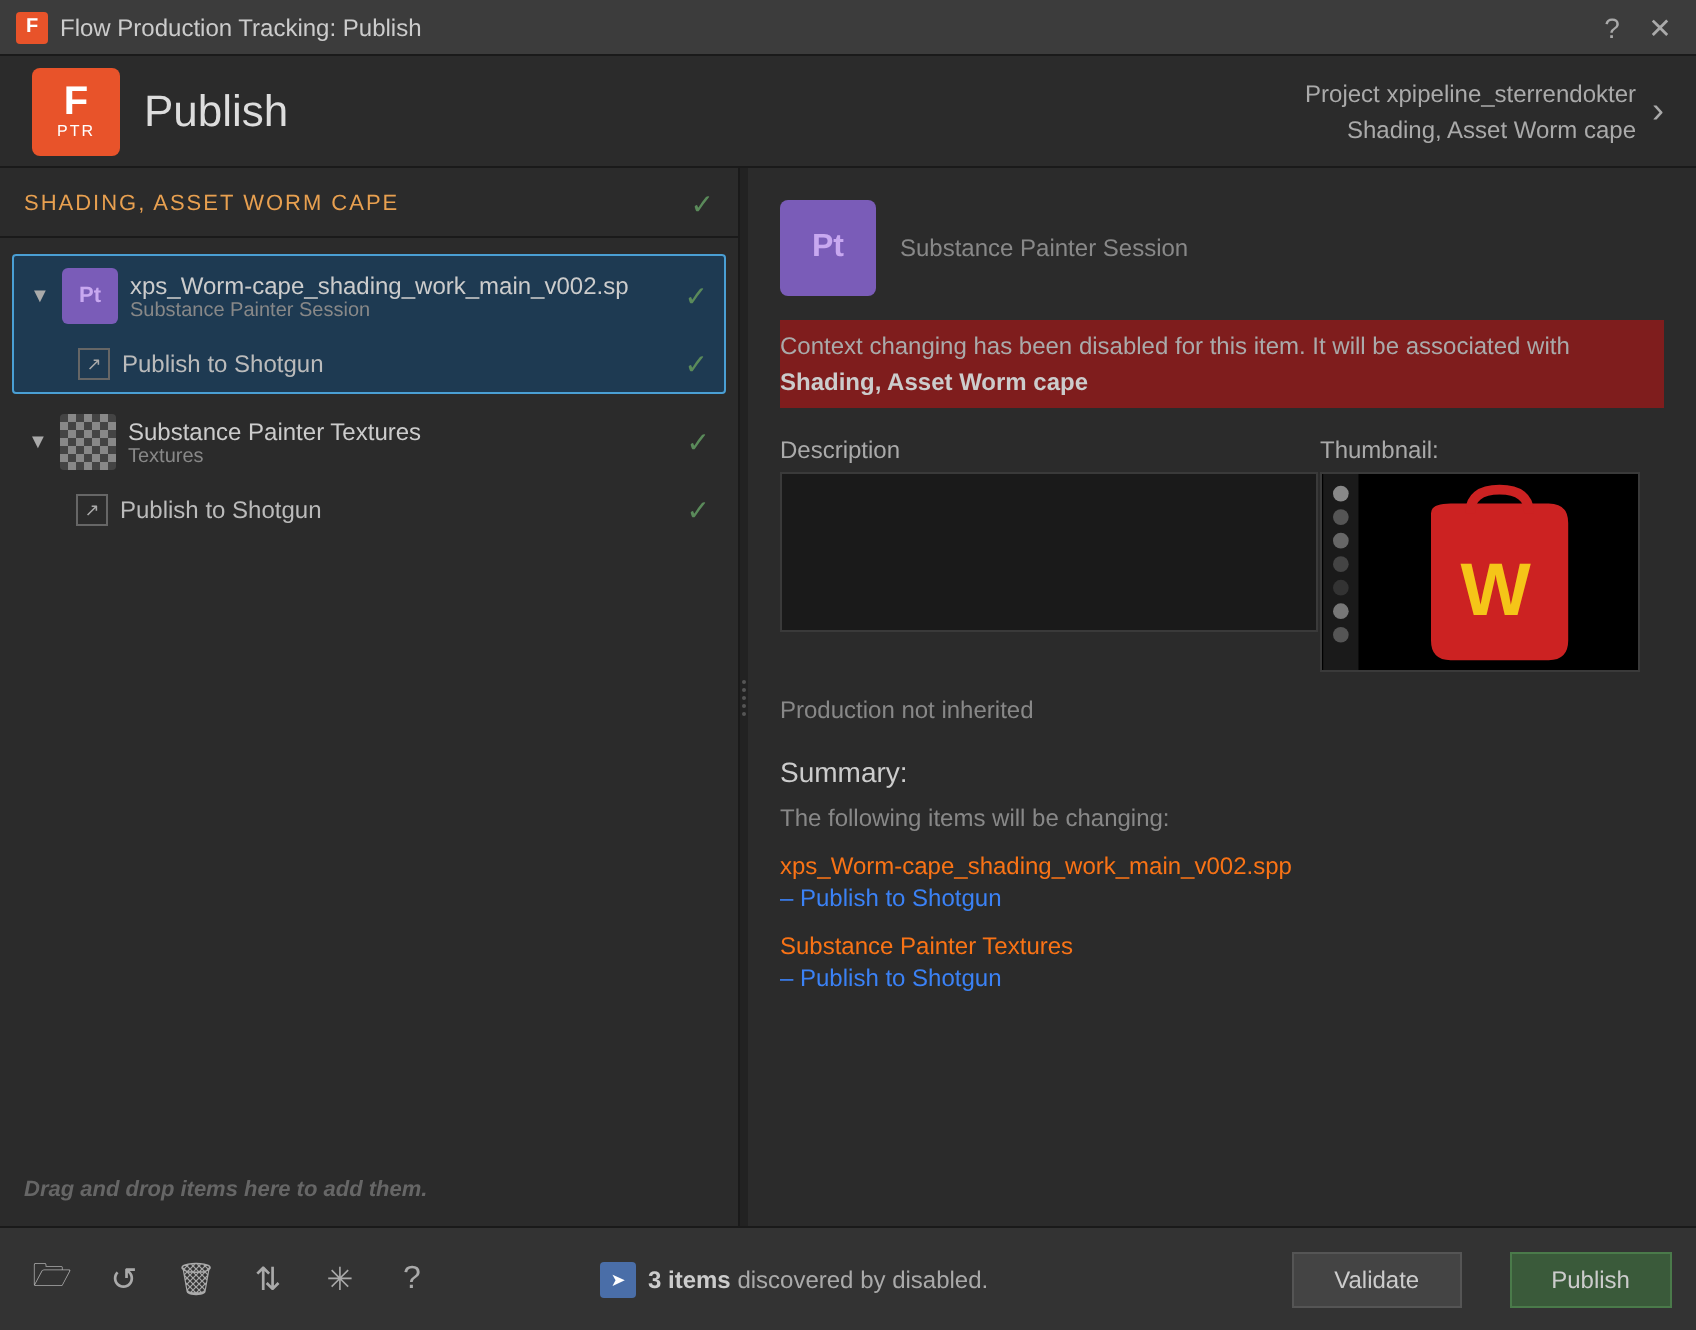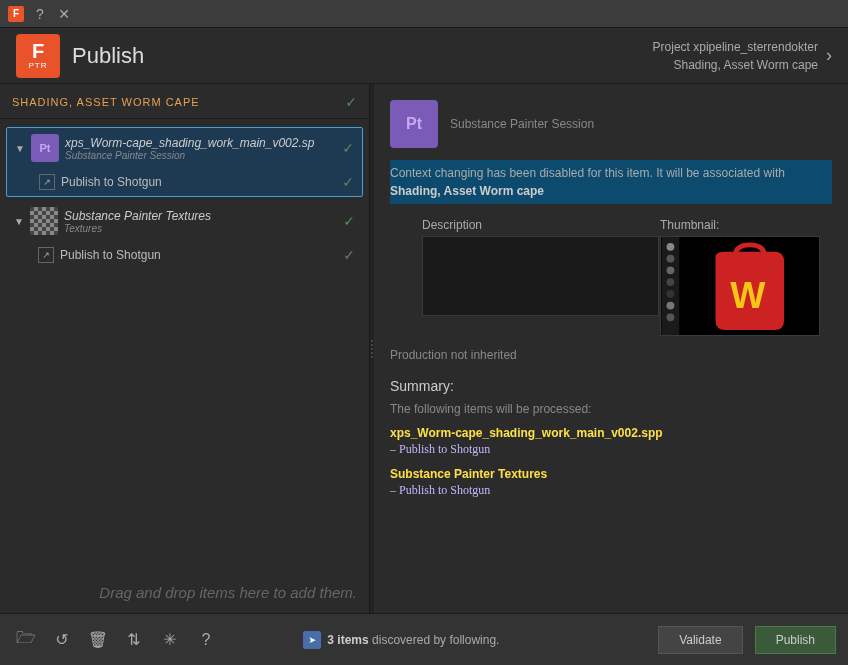--- a/index.html
+++ b/index.html
@@ -179,21 +179,20 @@
       display: flex;
       align-items: center;
       justify-content: center;
       font-size: 11px;
       font-weight: bold;
       color: #c8a8f0;
       flex-shrink: 0;
     }
     .item-info {
       flex: 1;
-      font-style: italic;
     }
     .item-name {
       font-size: 12px;
       color: #cccccc;
     }
     .item-type {
       font-size: 10px;
       color: #888;
     }
 
@@ -234,25 +233,26 @@
       width: 28px;
       height: 28px;
       background: 
         repeating-conic-gradient(#888 0% 25%, #444 0% 50%) 0 0 / 8px 8px;
       border-radius: 2px;
       flex-shrink: 0;
     }
 
     .drag-hint {
       padding: 12px;
-      text-align: right;
+      text-align: left;
       color: #666;
       font-style: italic;
-      font-size: 15px;
+      font-size: 11px;
       margin-top: auto;
+      font-weight: bold;
     }
 
     
     .resize-handle {
       width: 4px;
       background: #222;
       cursor: col-resize;
       display: flex;
       flex-direction: column;
       align-items: center;
@@ -296,37 +296,36 @@
       font-size: 18px;
       color: #dddddd;
       font-weight: 400;
     }
     .right-subtitle {
       font-size: 12px;
       color: #888;
     }
 
     .context-notice {
-      background: #0c4a6e;
+      background: #7f1d1d;
       color: #aaaaaa;
       font-size: 12px;
       line-height: 1.5;
       margin-bottom: 14px;
       padding: 4px 0;
     }
     .context-notice strong {
       color: #cccccc;
       font-weight: bold;
     }
 
     .form-row {
       display: flex;
       gap: 1px;
       margin-bottom: 12px;
-      margin-left: 32px;
     }
     .form-left {
       flex: 1;
     }
     .form-label {
       font-size: 12px;
       color: #aaa;
       margin-bottom: 4px;
     }
     .form-textarea {
@@ -377,29 +376,28 @@
       color: #cccccc;
       margin-bottom: 8px;
     }
     .summary-intro {
       font-size: 12px;
       color: #888;
       margin-bottom: 10px;
     }
     .summary-item-name {
       font-size: 12px;
-      color: #fde047;
-      font-weight: bold;
+      color: #f97316;
+      font-weight: normal;
       margin-bottom: 2px;
     }
     .summary-item-sub {
       font-size: 12px;
-      color: #c4b5fd;
+      color: #3b82f6;
       margin-bottom: 10px;
-      font-family: Liberation Serif, serif;
     }
 
     
     .bottom-bar {
       height: 52px;
       background: #333;
       border-top: 1px solid #1a1a1a;
       display: flex;
       align-items: center;
       padding: 0 12px;
@@ -436,21 +434,21 @@
       justify-content: center;
       font-size: 9px;
       color: white;
     }
     .status-count {
       color: #cccccc;
       font-weight: bold;
     }
     .action-btns {
       display: flex;
-      gap: 12px;
+      gap: 24px;
       margin-left: auto;
     }
     .btn-validate {
       padding: 6px 20px;
       background: #444;
       border: 1px solid #555;
       color: #ccc;
       cursor: pointer;
       font-size: 12px;
     }
@@ -461,20 +459,21 @@
       color: #ccc;
       cursor: pointer;
       font-size: 12px;
     }
   </style>
 </head>
 <body>
 
 <div class="title-bar">
   <div class="title-bar-icon">F</div>
+  <span class="title-bar-text">Flow Production Tracking: Publish</span>
   <div class="title-bar-controls">
     <button class="title-bar-btn">?</button>
     <button class="title-bar-btn">✕</button>
   </div>
 </div>
 
 <div class="header">
   <div class="header-logo">
     <span class="header-logo-letter">F</span>
     <span class="header-logo-sub">PTR</span>
@@ -594,21 +593,21 @@
             <path d="M 75 20 Q 75 8 90 8 Q 105 8 105 20" stroke="#cc2222" stroke-width="5" fill="none"></path>
           </svg>
         </div>
       </div>
     </div>
 
     <div class="desc-inherited">Production not inherited</div>
 
     <div class="summary-section">
       <div class="summary-title">Summary:</div>
-      <div class="summary-intro">The following items will be processed:</div>
+      <div class="summary-intro">The following items will be changing:</div>
 
       <div class="summary-item-name">xps_Worm-cape_shading_work_main_v002.spp</div>
       <div class="summary-item-sub">– Publish to Shotgun</div>
 
       <div class="summary-item-name">Substance Painter Textures</div>
       <div class="summary-item-sub">– Publish to Shotgun</div>
     </div>
   </div>
 </div>
 
@@ -617,21 +616,21 @@
   <button class="bottom-icon-btn" title="Refresh">↺</button>
   <button class="bottom-icon-btn" title="Delete">🗑</button>
   <button class="bottom-icon-btn" title="Expand/Collapse">⇅</button>
   <button class="bottom-icon-btn" title="Browse">✳</button>
   <button class="bottom-icon-btn" title="Help">?</button>
 
   <div class="bottom-status">
     <div class="status-icon">➤</div>
     <span>
       <span class="status-count">3 items</span>
-      <span> discovered by following.</span>
+      <span> discovered by disabled.</span>
     </span>
   </div>
 
   <div class="action-btns">
     <button class="btn-validate">Validate</button>
     <button class="btn-publish">Publish</button>
   </div>
 </div>
 
 </body></html>

